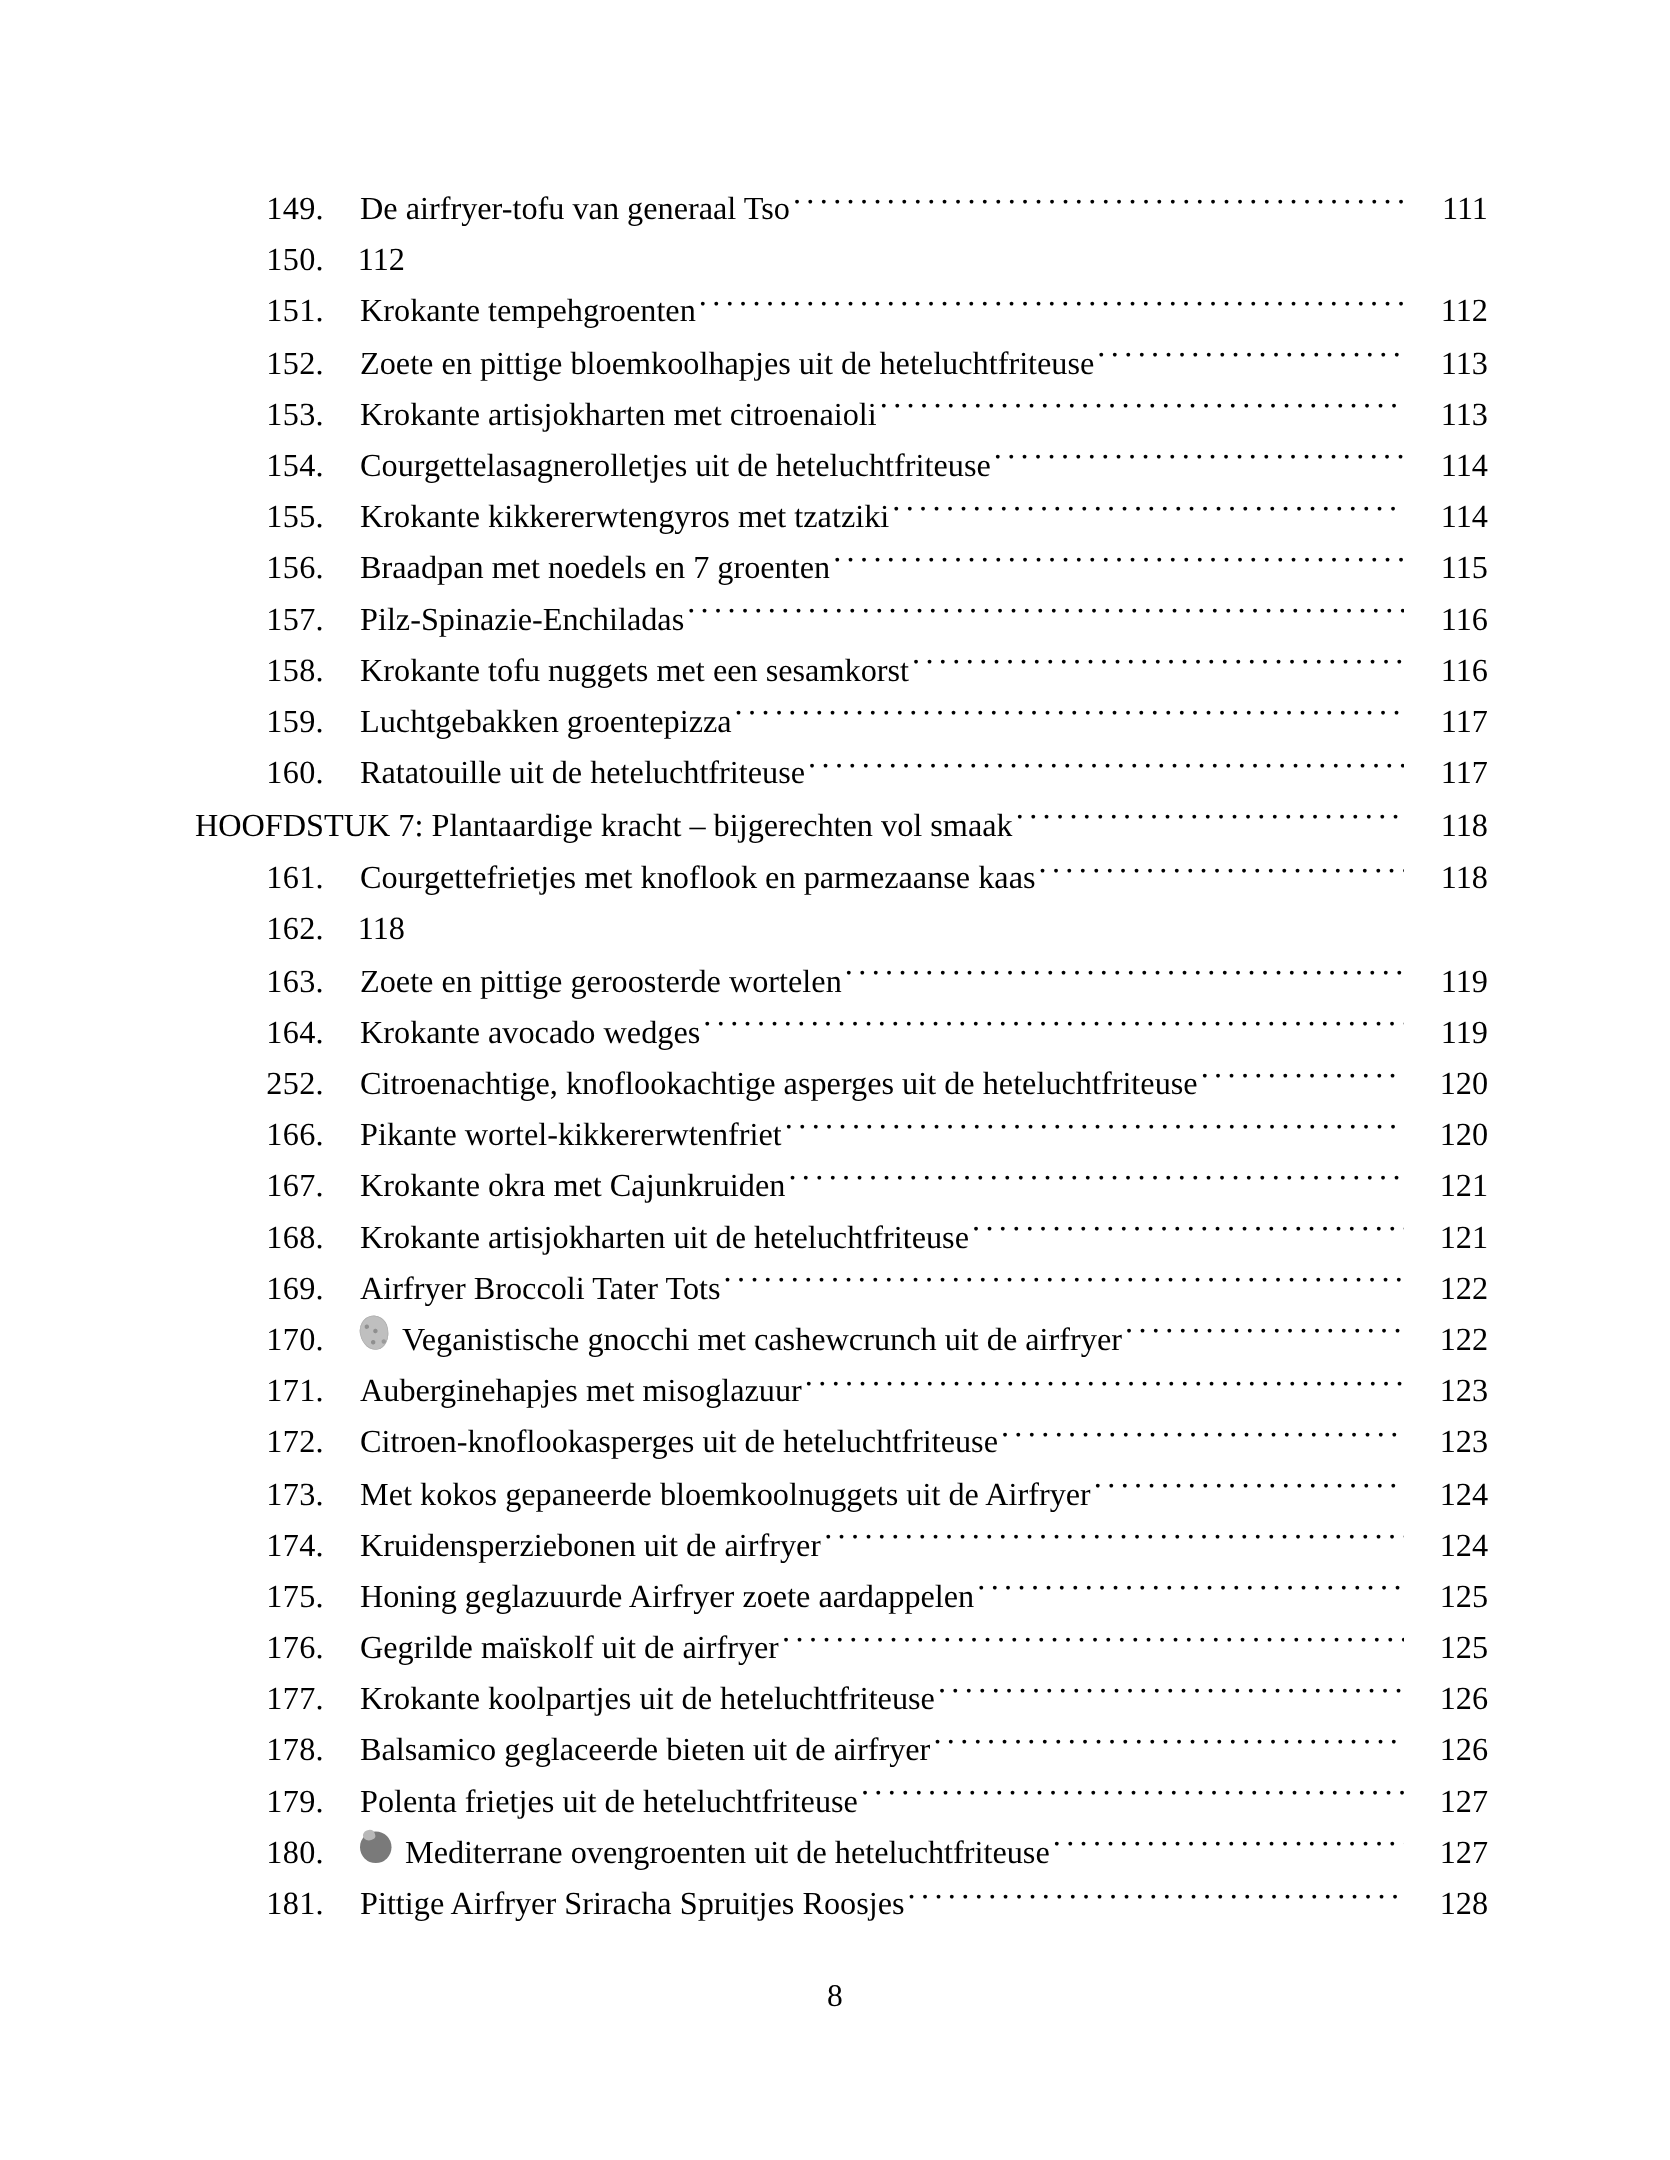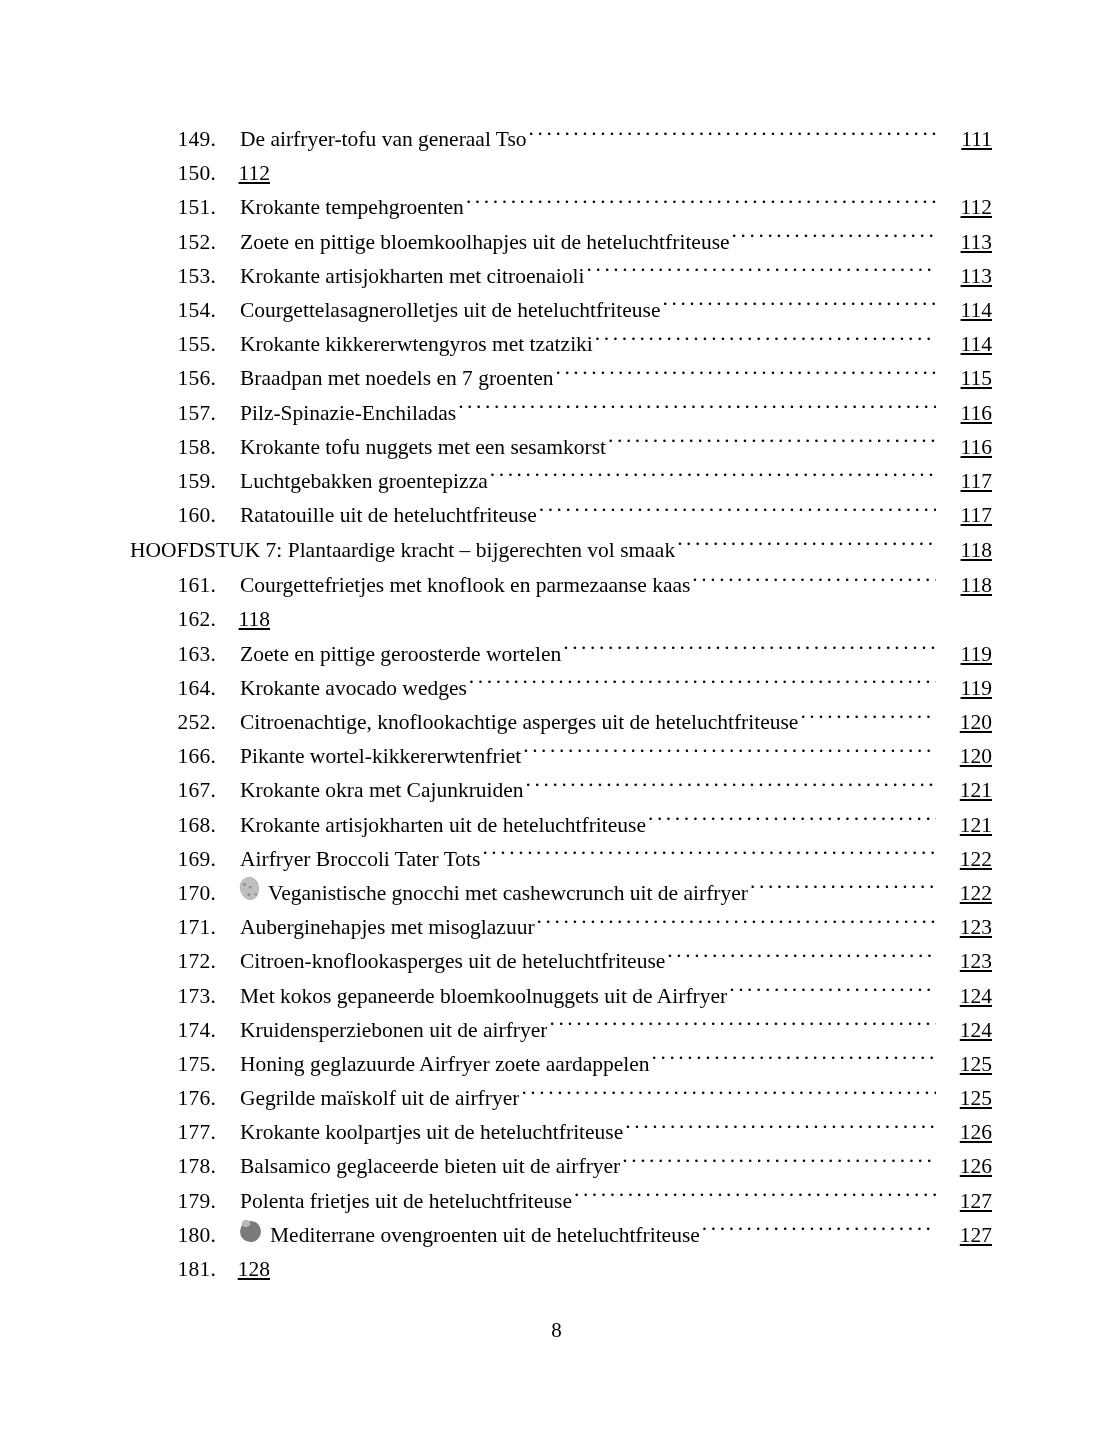--- a/index.html
+++ b/index.html
@@ -88,21 +88,20 @@
     font-size: 21.5px;
     color: #000000;
     overflow: hidden;
   }
 
   .toc-page {
     flex: 0 0 auto;
     width: 48px;
     text-align: right;
     padding-left: 6px;
-    text-decoration: underline;
   }
 
   
   .toc-row.chapter {
     height: 36px;
     line-height: 36px;
   }
   .toc-row.chapter .toc-title-wrap {
     padding-left: 0;
   }
@@ -419,19 +418,23 @@
         <span class="toc-num">180.</span>
         <span class="toc-title-wrap">
           <span class="emoji-marker emoji-eggplant"></span>
           <span class="toc-title">Mediterrane ovengroenten uit de heteluchtfriteuse</span>
           <span class="toc-leader"></span>
         </span>
         <span class="toc-page">127</span>
       </div>
       <div class="toc-row">
         <span class="toc-num">181.</span>
+        <span class="toc-title-wrap">
+          <span class="toc-title">Pittige Airfryer Sriracha Spruitjes Roosjes</span>
+          <span class="toc-leader"></span>
+        </span>
         <span class="toc-page">128</span>
       </div>
     </div>
 
   <div id="page-number">8</div>
 
 </div>
 
 </body></html>

